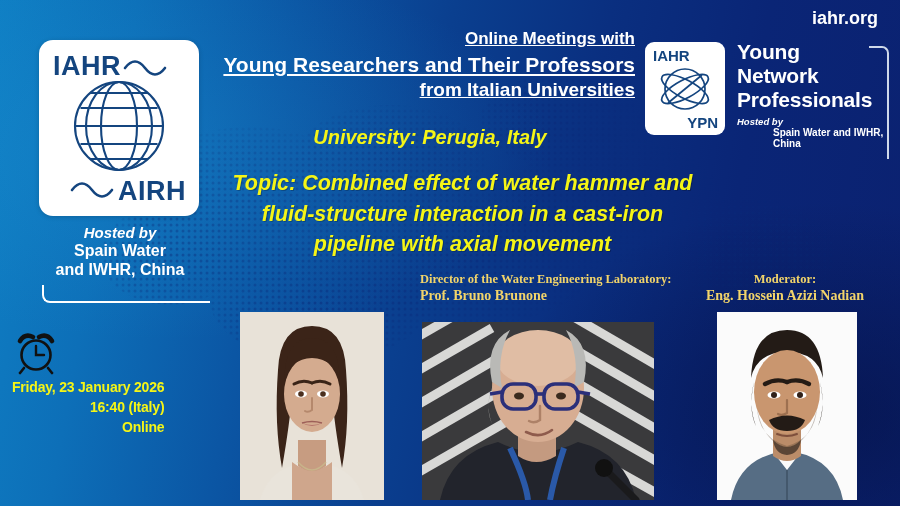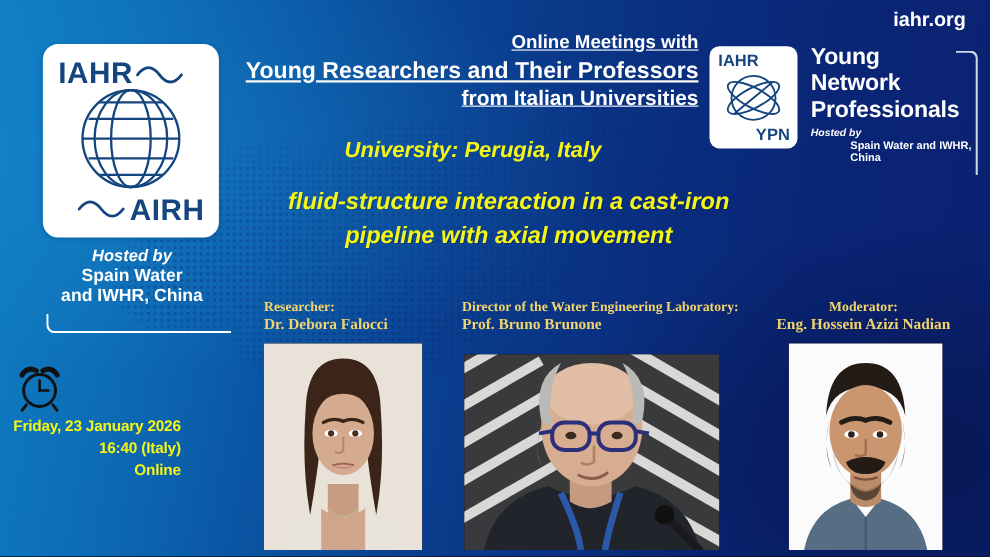--- a/index.html
+++ b/index.html
@@ -292,20 +292,21 @@
 
   <div class="hdr">
     <div class="l1">Online Meetings with</div>
     <div class="l2">Young Researchers and Their Professors</div>
     <div class="l3">from Italian Universities</div>
   </div>
 
   <div class="univ">University: Perugia, Italy</div>
 
   <div class="topic">
+    <div>Topic: Combined effect of water hammer and</div>
     <div>fluid-structure interaction in a cast-iron</div>
     <div>pipeline with axial movement</div>
   </div>
 
   <div class="siteurl">iahr.org</div>
 
   <div class="ypn-card">
     <span class="ypn-word ypn-top">IAHR</span>
     <svg width="80" height="93" viewBox="0 0 80 93" style="position:absolute;left:0;top:0" aria-hidden="true">
       <g fill="none" stroke="#14457f" stroke-width="1.7">
@@ -320,24 +321,20 @@
 
   <div class="ypn-text">
     <div class="big">Young</div>
     <div class="big">Network</div>
     <div class="big">Professionals</div>
     <div class="hostedby">Hosted by</div>
     <div class="hostnames">Spain Water and IWHR, China</div>
   </div>
   <div class="bracket-tr"></div>
 
-  <div class="role role-1">
-    <div class="r1">Researcher:</div>
-    <div class="r2">Dr. Debora Falocci</div>
-  </div>
   <div class="role role-2">
     <div class="r1">Director of the Water Engineering Laboratory:</div>
     <div class="r2">Prof.  Bruno Brunone</div>
   </div>
   <div class="role role-3">
     <div class="r1">Moderator:</div>
     <div class="r2">Eng. Hossein Azizi Nadian</div>
   </div>
 
   <div class="photo photo-1">

